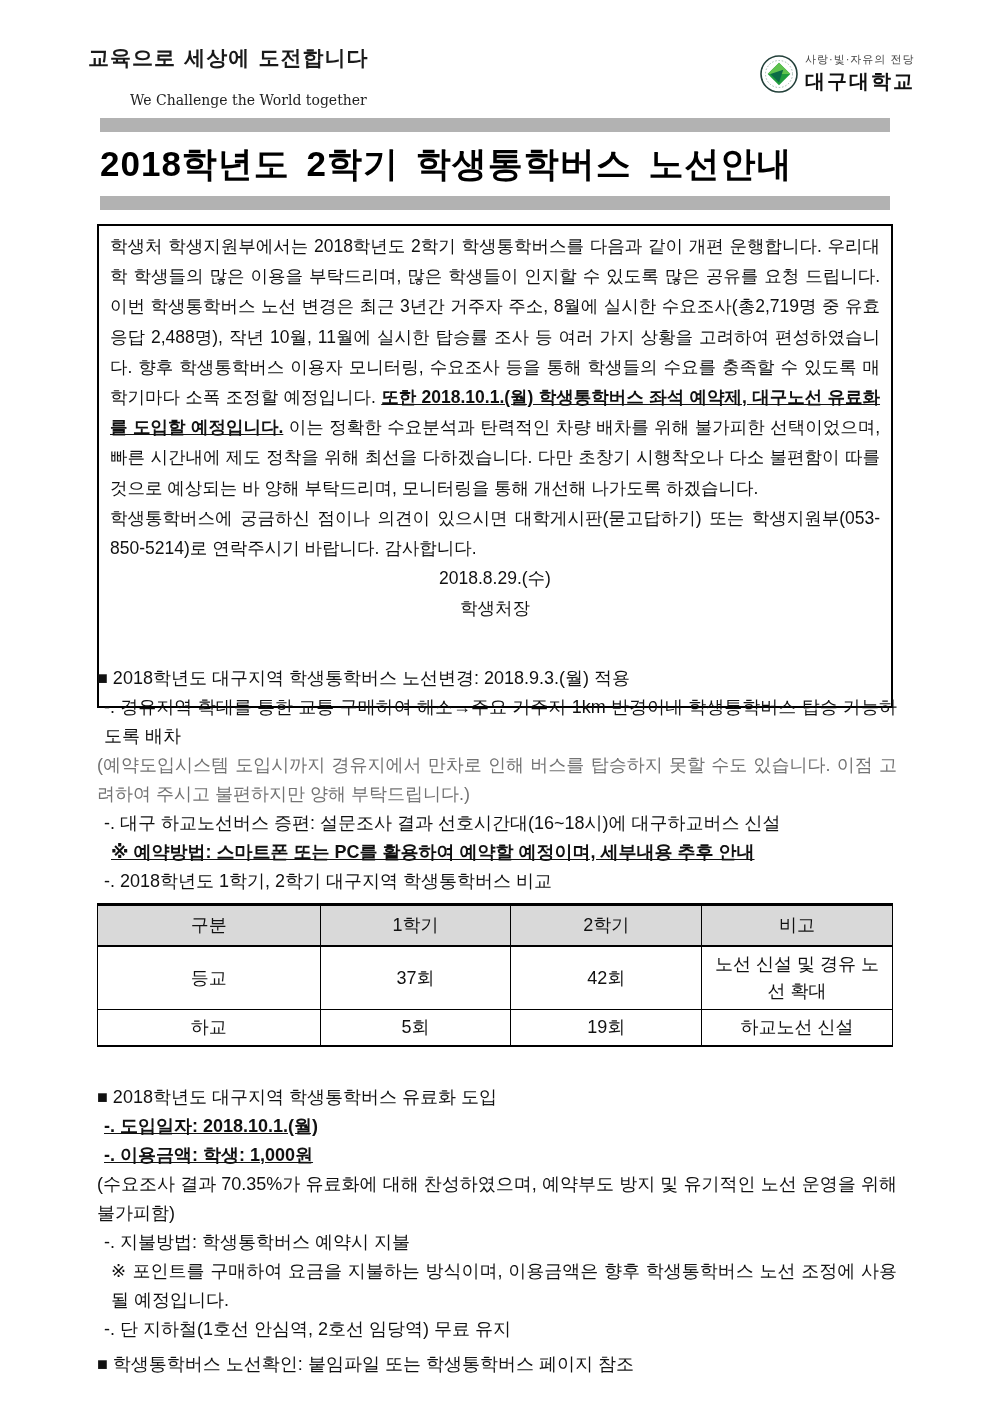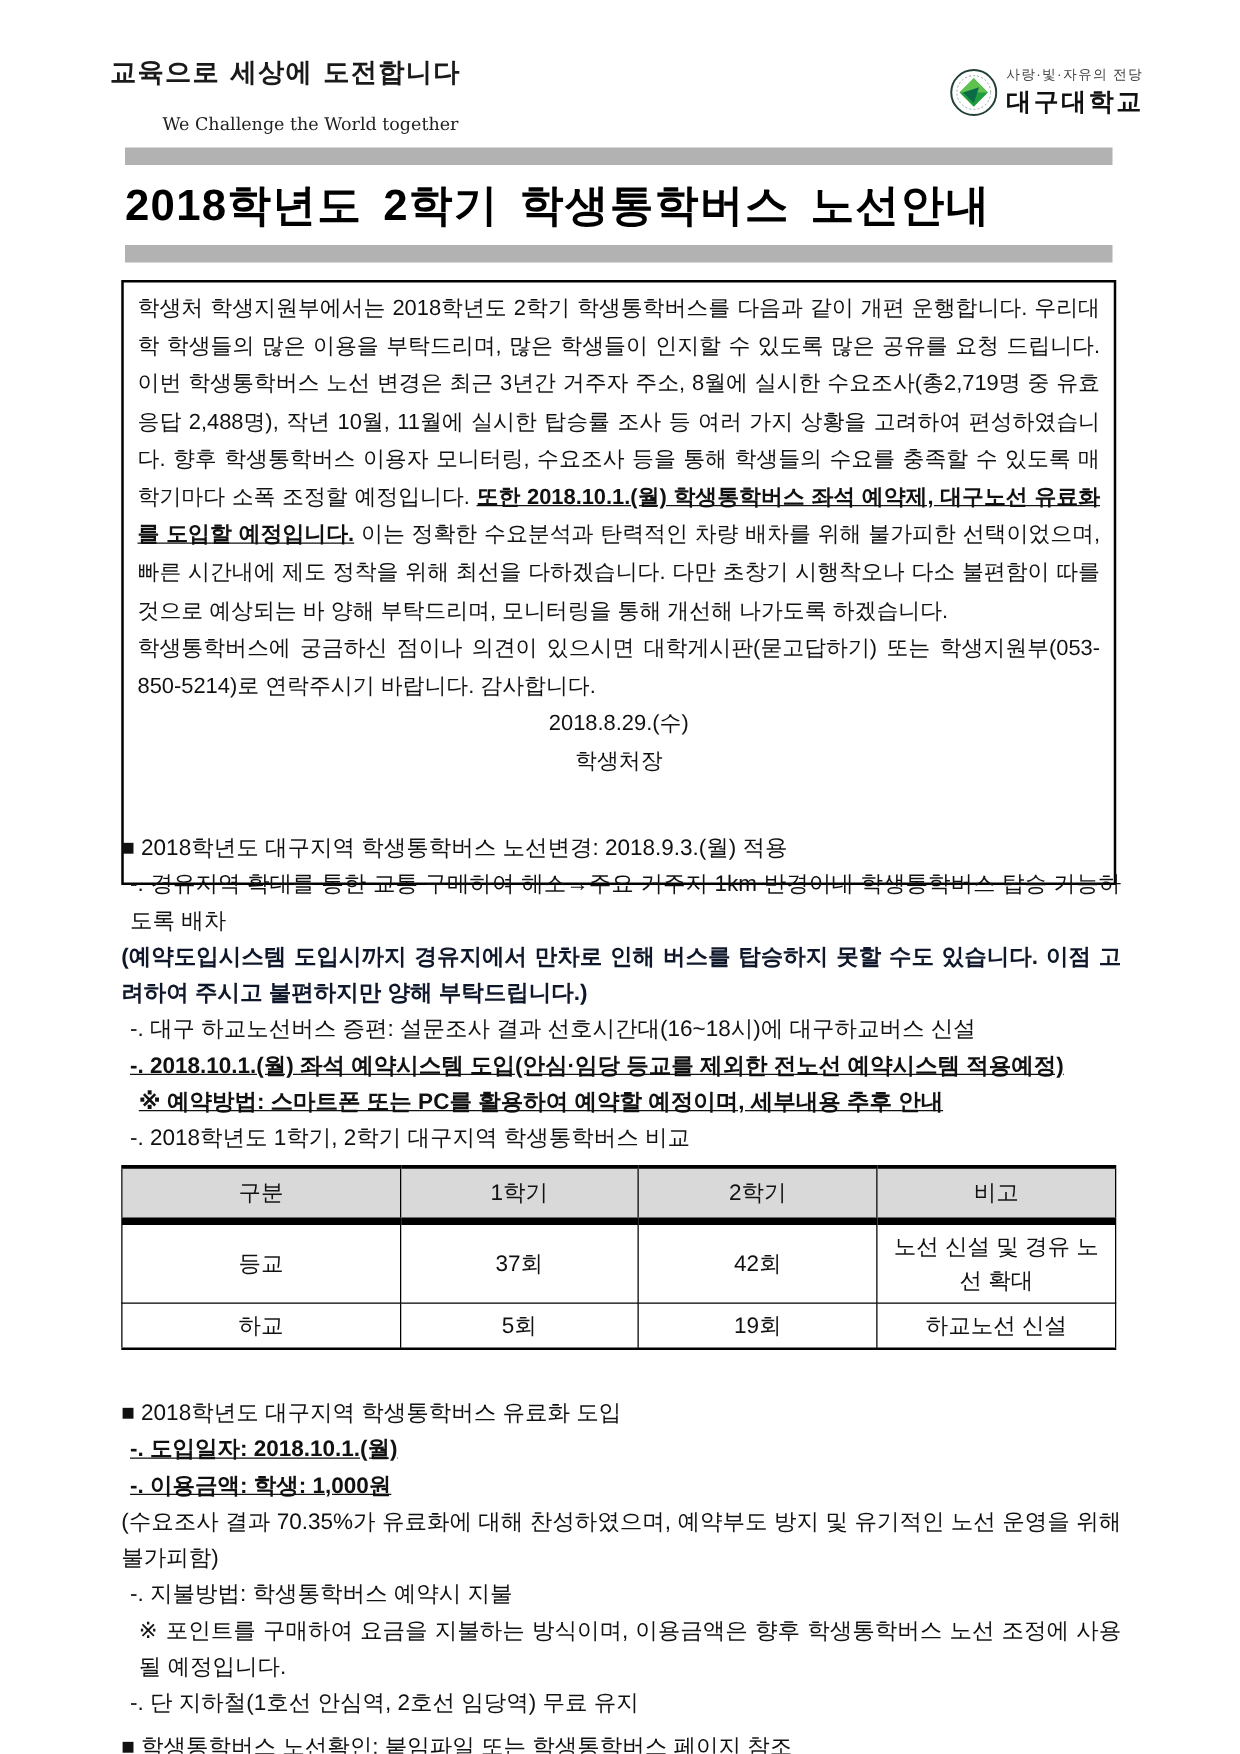--- a/index.html
+++ b/index.html
@@ -38,35 +38,35 @@
     font-size:17.5px; line-height:30.2px; color:#111;
   }
   .notice-box .just { text-align:justify; }
   .bold-underline { font-weight:bold; text-decoration:underline; }
   .center-line { text-align:center; }
   
   .content { position:absolute; left:97px; top:664px; width:800px; font-size:18px; line-height:29px; color:#111; }
   .sec-heading { font-weight:normal; margin-top:0; }
   .item { padding-left:7px; text-align:justify; }
   .item-note { padding-left:14px; }
-  .red-note { color:#0f172a; font-weight:bold; text-align:justify; }
+  .red-note { color:#737373; font-weight:normal; text-align:justify; }
   .u-bold { font-weight:bold; }
   .u-bold .txt { text-decoration:underline; }
   
   table.cmp {
     width:796px; border-collapse:collapse; margin:7px 0 0 0;
     font-size:18px; table-layout:fixed;
   }
   table.cmp th, table.cmp td {
     border:1px solid #000; text-align:center; vertical-align:middle;
     padding:4px 6px; line-height:27px;
   }
   table.cmp thead th {
     background:#d9d9d9; font-weight:normal;
-    border-top:3px solid #000; border-bottom:6px solid #000000;
+    border-top:3px solid #000; border-bottom:2px solid #000000;
     padding:6px 6px;
   }
   table.cmp { border-bottom:2px solid #000; }
   .col1 { width:28%; } .col2 { width:24%; } .col3 { width:24%; } .col4 { width:24%; }
   .gap-lg { height:36px; }
   .gap-sm { height:6px; }
 </style>
 </head>
 <body>
 
@@ -105,21 +105,20 @@
   <div class="center-line">2018.8.29.(수)</div>
   <div class="center-line">학생처장</div>
 </div>
 
 <div class="content">
 
   <div class="sec-heading">■ 2018학년도 대구지역 학생통학버스 노선변경: 2018.9.3.(월) 적용</div>
   <div class="item">-. 경유지역 확대를 통한 교통 구매하여 해소→주요 거주지 1km 반경이내 학생통학버스 탑승 가능하도록 배차</div>
   <div class="red-note">(예약도입시스템 도입시까지 경유지에서 만차로 인해 버스를 탑승하지 못할 수도 있습니다. 이점 고려하여 주시고 불편하지만 양해 부탁드립니다.)</div>
   <div class="item">-. 대구 하교노선버스 증편: 설문조사 결과 선호시간대(16~18시)에 대구하교버스 신설</div>
-  <div class="item u-bold"><span class="txt">-. 2018.10.1.(월) 좌석 예약시스템 도입(안심·임당 등교를 제외한 전노선 예약시스템 적용예정)</span></div>
   <div class="item item-note u-bold"><span class="txt">※ 예약방법: 스마트폰 또는 PC를 활용하여 예약할 예정이며, 세부내용 추후 안내</span></div>
   <div class="item">-. 2018학년도 1학기, 2학기 대구지역 학생통학버스 비교</div>
 
   <table class="cmp">
     <colgroup>
         <col class="col1">
         <col class="col2">
         <col class="col3">
         <col class="col4">
       </colgroup>

